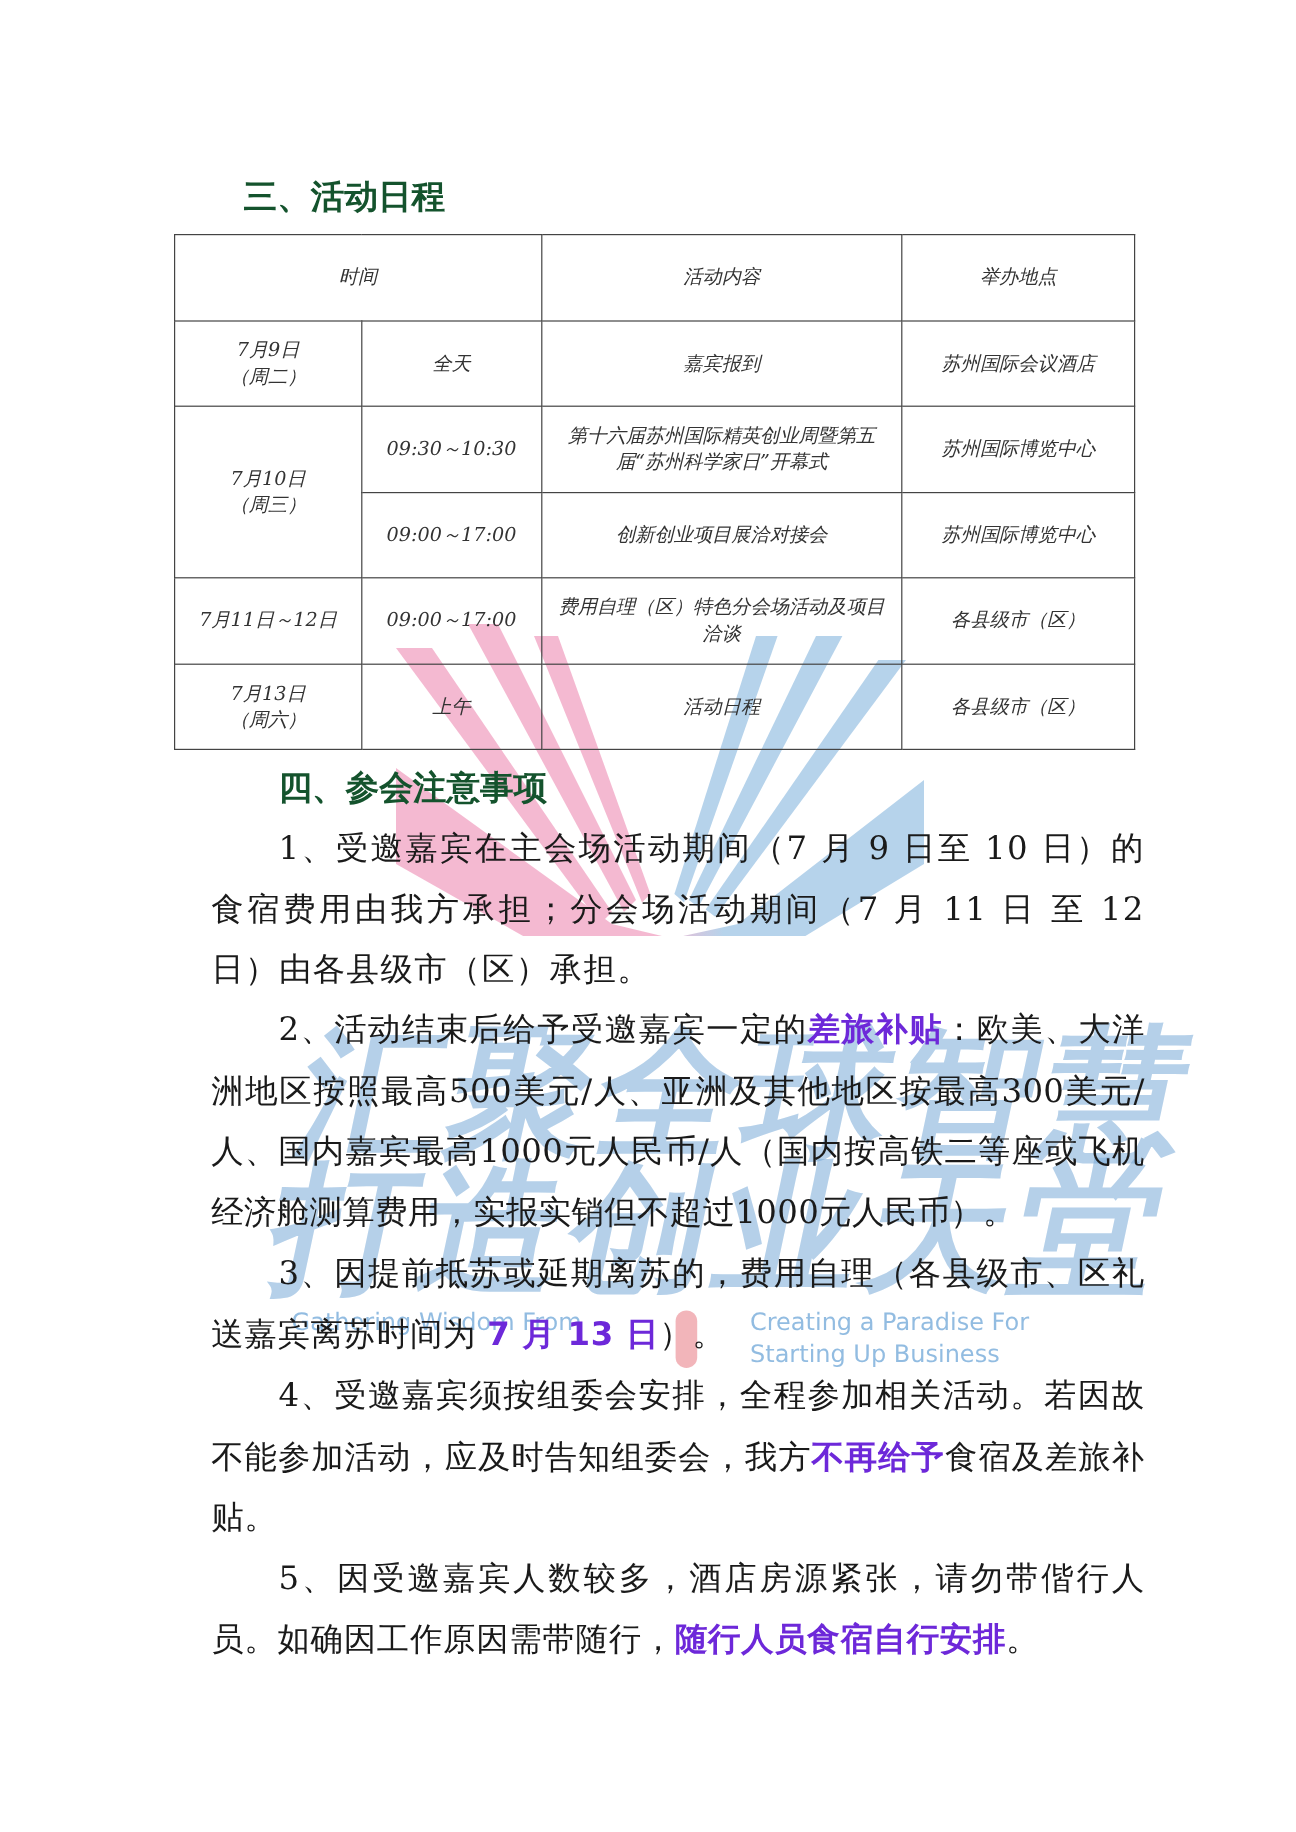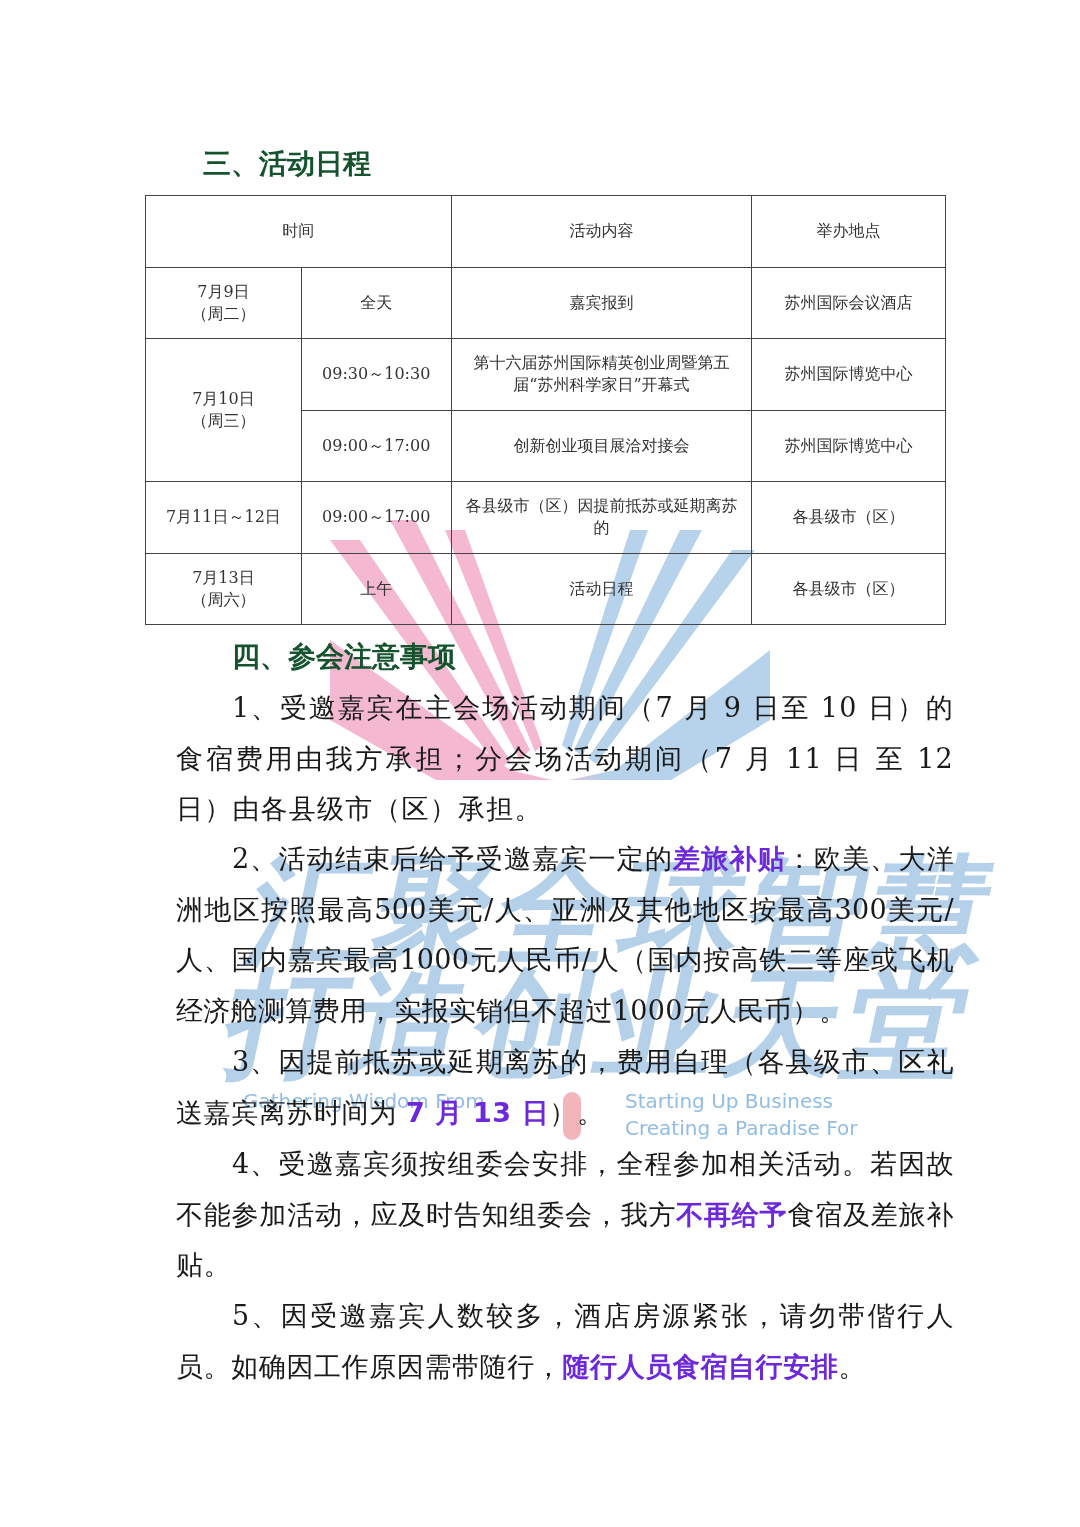--- a/index.html
+++ b/index.html
@@ -25,21 +25,21 @@
 
   .h3 { position: absolute; font-family: "DejaVu Sans", "Liberation Sans", sans-serif;
         font-weight: bold; font-size: 28px; color: #14532d; white-space: nowrap; }
   #h-schedule { left: 203px; top: 145px; }
   #h-notes { left: 232px; top: 638px; text-align: center; }
 
   table.sched { position: absolute; left: 145px; top: 195px; width: 801px;
                 border-collapse: collapse; font-size: 16px; color: #333;
                 font-family: "DejaVu Serif", "Liberation Serif", serif; }
   table.sched td { border: 1.5px solid #444; text-align: center; vertical-align: middle;
-                   padding: 0 6px; line-height: 22px; background: transparent; }
+                   padding: 0 6px; line-height: 22px; background: transparent; font-style: italic; }
   table.sched tr { height: 71.5px; }
   .c1 { width: 143px; margin-top: 31px; } .c2 { width: 137px; } .c3 { width: 288px; } .c4 { width: 181px; }
 
   .para { position: absolute; left: 176px; width: 778px; font-size: 27px;
           line-height: 50.5px; color: #1a1a1a; text-align: justify; text-align-last: left; }
   .para .indent { display: inline-block; width: 56px; }
   .para b { font-family: "DejaVu Sans", "Liberation Sans", sans-serif; font-weight: bold; color:#6d28d9; }
   #p1 { top: 683px; letter-spacing: 1.2px; }
   #p2 { top: 834px; letter-spacing: 0.3px; }
   #p3 { top: 1037px; letter-spacing: 0.6px; }
@@ -72,22 +72,22 @@
   </svg>
   <div class="wm wm-callig">
     <div>汇聚全球智慧</div>
     <div>打造创业天堂</div>
   </div>
   <div class="wm wm-en wm-en-left">
     <div>Gathering Wisdom From</div>
   </div>
   <div class="wm wm-seal"></div>
   <div class="wm wm-en wm-en-right">
+    <div>Creating a Paradise For</div>
     <div>Starting Up Business</div>
-    <div>Creating a Paradise For</div>
   </div>
 
   <div class="content">
     <div class="h3" id="h-schedule">三、活动日程</div>
 
     <table class="sched">
       <tbody>
           <tr>
         <td colspan="2">时间</td>
         <td class="c3">活动内容</td>
@@ -112,21 +112,21 @@
         <td>苏州国际博览中心</td>
       </tr>
       <tr>
         <td>09:00～17:00</td>
         <td>创新创业项目展洽对接会</td>
         <td>苏州国际博览中心</td>
       </tr>
       <tr>
         <td>7月11日～12日</td>
         <td>09:00～17:00</td>
-        <td>各县级市（区）因提前抵苏或延期离苏的</td>
+        <td>费用自理（区）特色分会场活动及项目洽谈</td>
         <td>各县级市（区）</td>
       </tr>
       <tr>
         <td>
           <div>7月13日</div>
           <div>（周六）</div>
         </td>
         <td>上午</td>
         <td>活动日程</td>
         <td>各县级市（区）</td>

